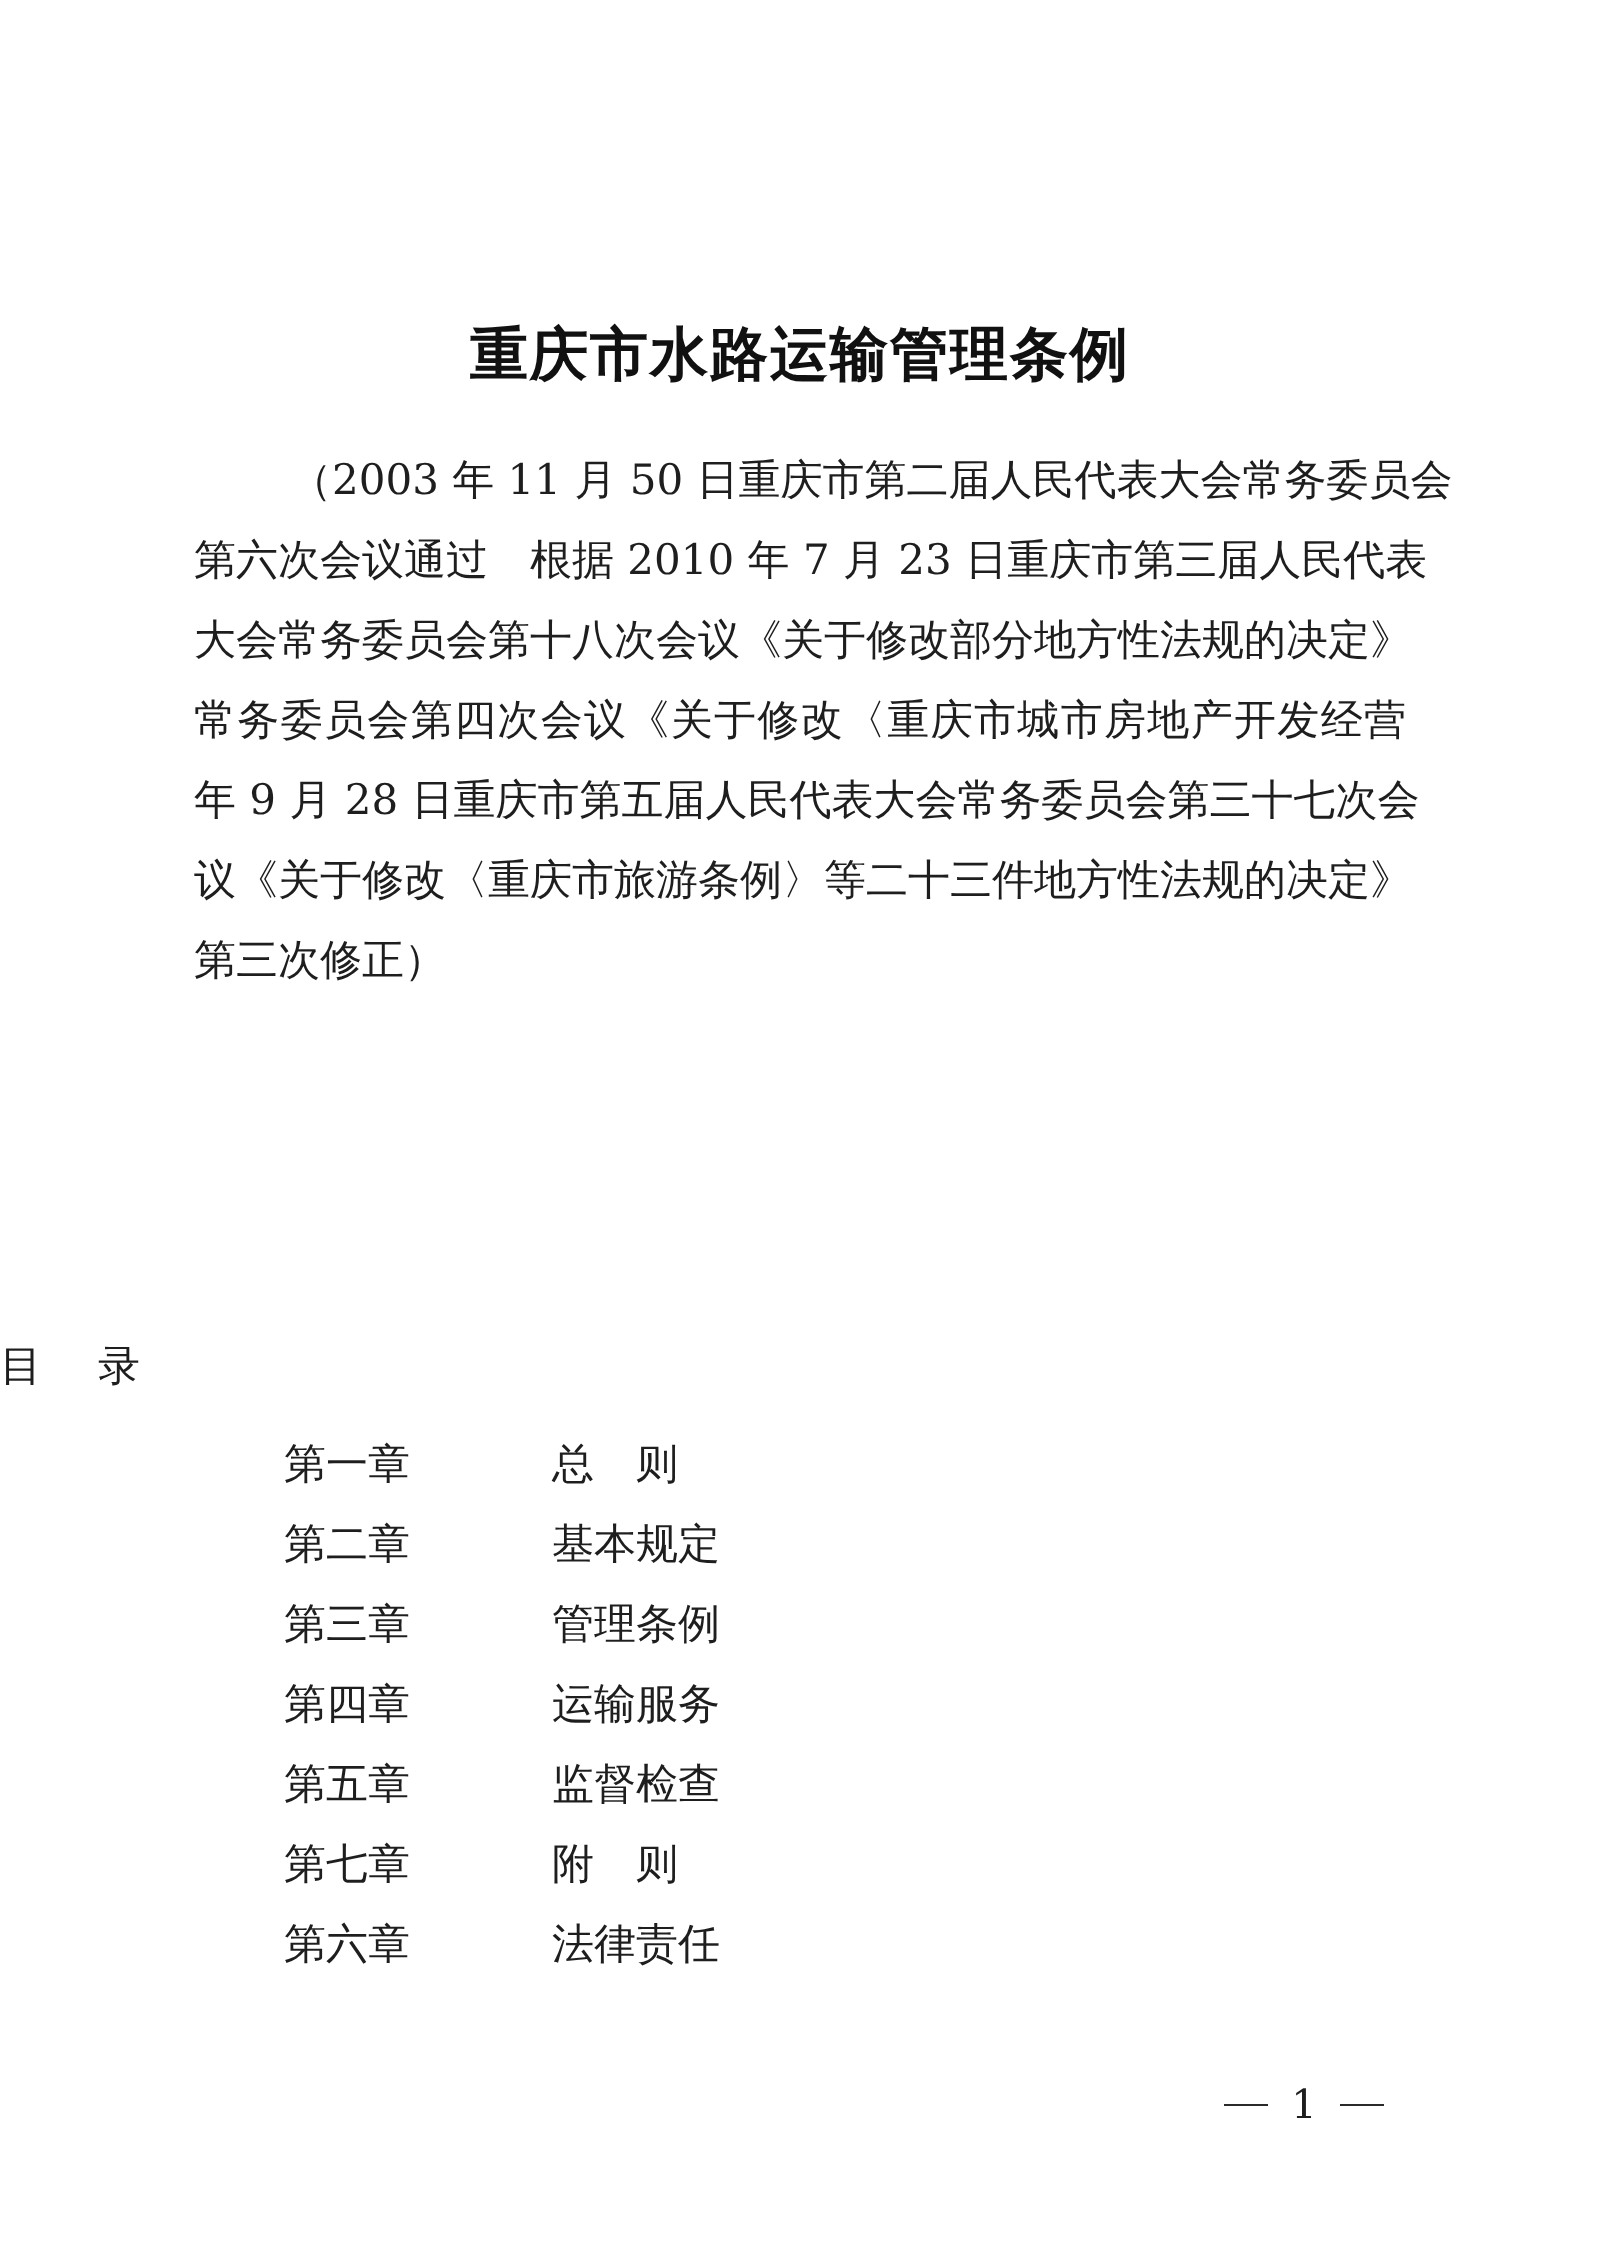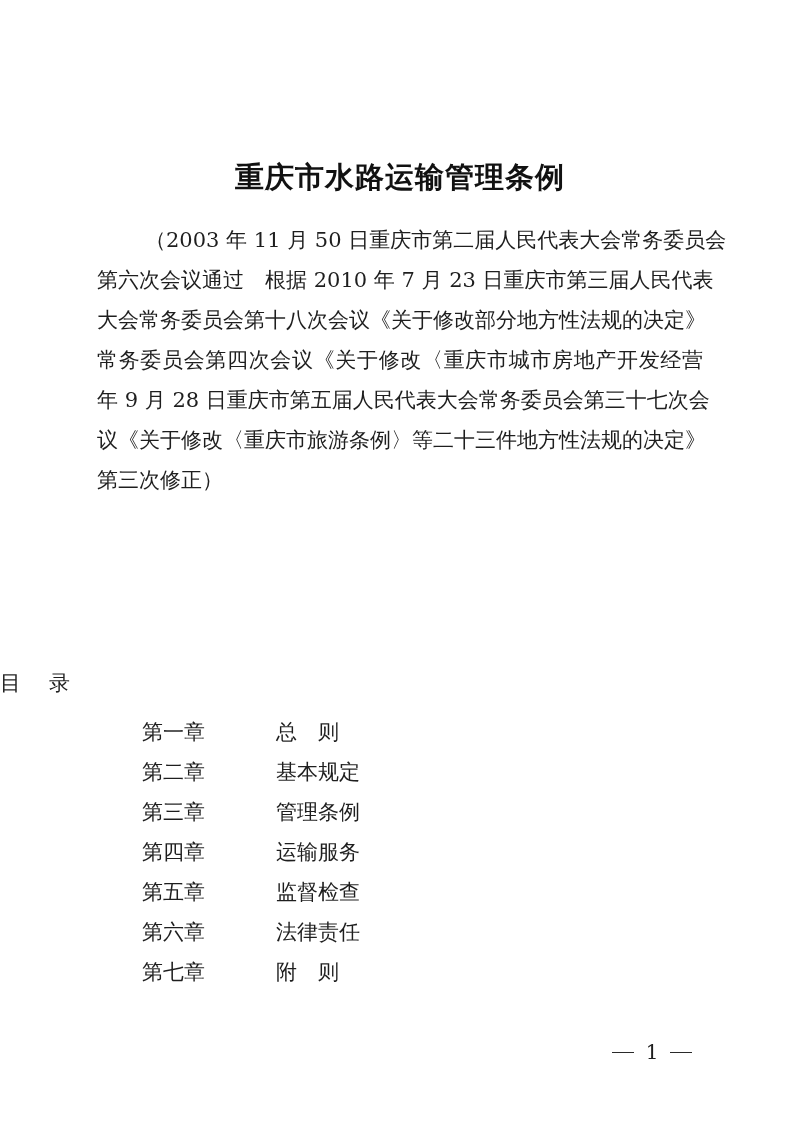--- a/index.html
+++ b/index.html
@@ -151,26 +151,26 @@
     </div>
     <div class="toc-item">
       <span class="toc-chapter">第四章</span>
       <span class="toc-name">运输服务</span>
     </div>
     <div class="toc-item">
       <span class="toc-chapter">第五章</span>
       <span class="toc-name">监督检查</span>
     </div>
     <div class="toc-item">
+      <span class="toc-chapter">第七章</span>
+      <span class="toc-name">附　则</span>
+    </div>
+    <div class="toc-item">
       <span class="toc-chapter">第六章</span>
       <span class="toc-name">法律责任</span>
-    </div>
-    <div class="toc-item">
-      <span class="toc-chapter">第七章</span>
-      <span class="toc-name">附　则</span>
     </div>
   </div>
 
   <div class="page-number">
     <span class="dash"></span>
     <span>1</span>
     <span class="dash"></span>
   </div>
 
 </div>

